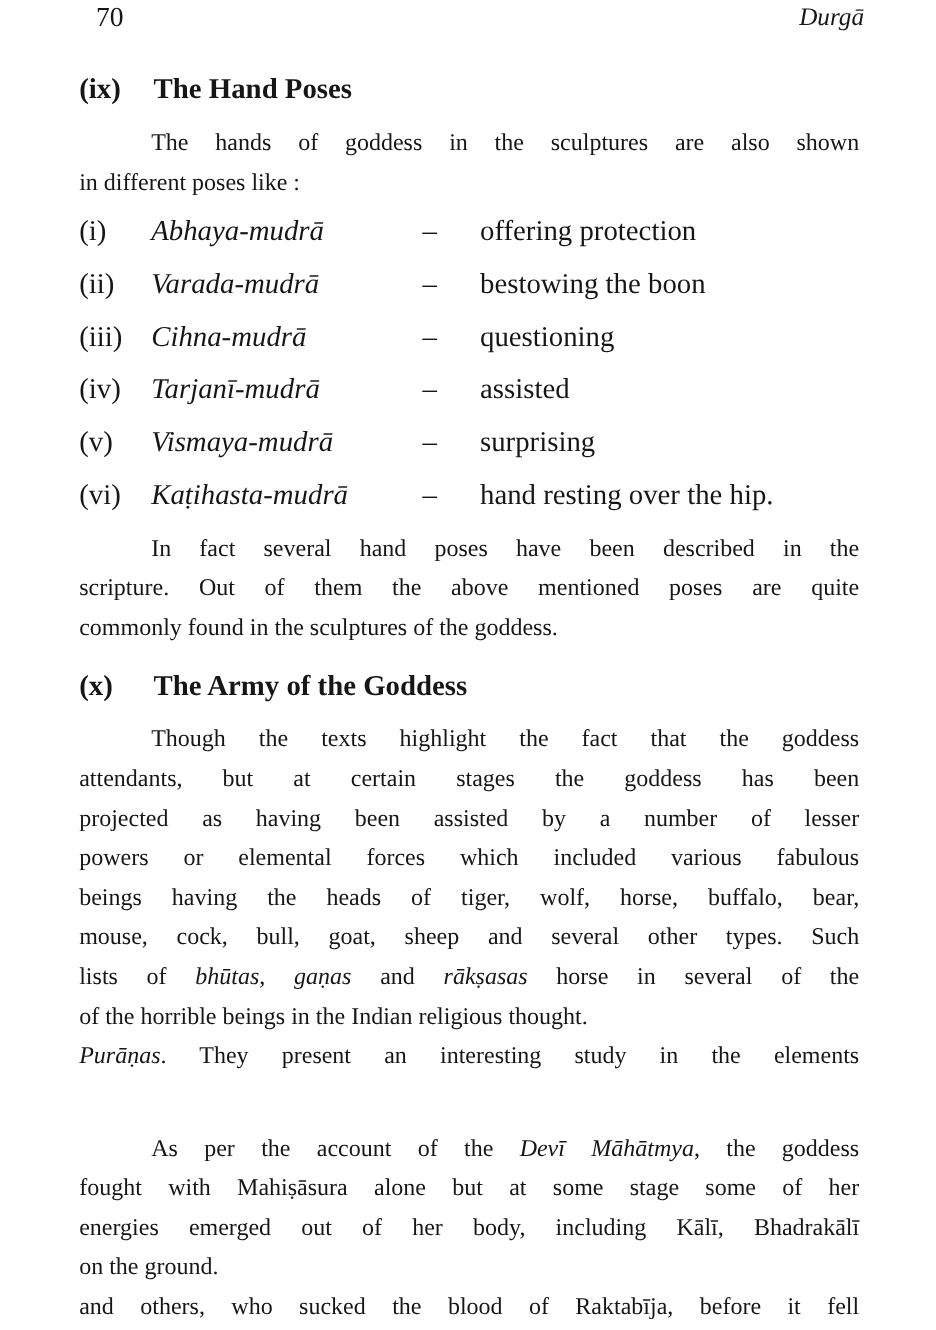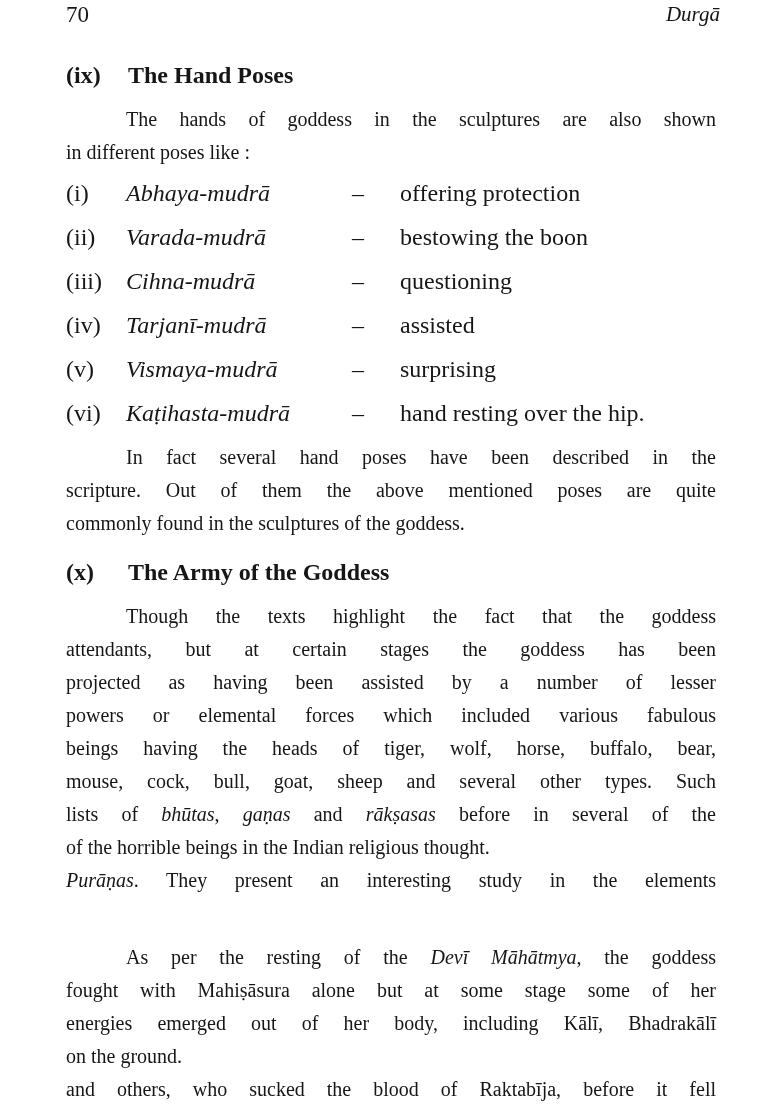--- a/index.html
+++ b/index.html
@@ -3,21 +3,21 @@
 <meta charset="utf-8">
 <style>
   html, body { margin: 0; padding: 0; background: #ffffff; }
   body {
     width: 780px; height: 1108px; overflow: hidden; position: relative;
     font-family: "Liberation Serif", "DejaVu Serif", serif;
     color: #161616;
   }
   .page { position: absolute; left: 0; top: 0; width: 780px; height: 1108px; }
   .running-head { position: absolute; top: 2px; left: 66px; right: 60px; height: 30px; }
-  .page-number { position: absolute; left: 0; top: 0; font-size: 23px; }
+  .page-number { position: absolute; left: 14px; top: 0; font-size: 23px; }
   .running-title { position: absolute; right: 0; top: 0; font-size: 21px; font-style: italic; }
 
   .heading { position: absolute; left: 66px; font-size: 24px; font-weight: bold; white-space: nowrap; }
   .heading .num { display: inline-block; width: 62px; }
 
   .para { position: absolute; left: 66px; width: 650px; font-size: 20px; line-height: 33px; text-align: justify; text-align-last: left; }
   .para .indent { display: inline-block; width: 60px; }
   .line { display: block; white-space: nowrap; text-align-last: justify; }
   .line.last { text-align-last: left; }
 
@@ -97,26 +97,26 @@
     <span class="num">(x)</span><span>The Army of the Goddess</span>
   </div>
 
   <div class="para" style="top:600px;">
     <span class="line"><span class="indent"></span><span>Though the texts highlight the fact that the goddess</span></span>
     <span class="line"><span>attendants, but at certain stages the goddess has been</span></span>
     <span class="line"><span>projected as having been assisted by a number of lesser</span></span>
     <span class="line"><span>powers or elemental forces which included various fabulous</span></span>
     <span class="line"><span>beings having the heads of tiger, wolf, horse, buffalo, bear,</span></span>
     <span class="line"><span>mouse, cock, bull, goat, sheep and several other types. Such</span></span>
-    <span class="line"><span>lists of </span><i>bhūtas</i><span>, </span><i>gaṇas</i><span> and </span><i>rākṣasas</i><span> before in several of the</span></span>
+    <span class="line"><span>lists of </span><i>bhūtas</i><span>, </span><i>gaṇas</i><span> and </span><i>rākṣasas</i><span> horse in several of the</span></span>
     <span class="line last"><span>of the horrible beings in the Indian religious thought.</span></span>
     <span class="line"><i>Purāṇas</i><span>. They present an interesting study in the elements</span></span>
   </div>
 
   <div class="para" style="top:941px;">
-    <span class="line"><span class="indent"></span><span>As per the resting of the </span><i>Devī Māhātmya</i><span>, the goddess</span></span>
+    <span class="line"><span class="indent"></span><span>As per the account of the </span><i>Devī Māhātmya</i><span>, the goddess</span></span>
     <span class="line"><span>fought with Mahiṣāsura alone but at some stage some of her</span></span>
     <span class="line"><span>energies emerged out of her body, including Kālī, Bhadrakālī</span></span>
     <span class="line last"><span>on the ground.</span></span>
     <span class="line"><span>and others, who sucked the blood of Raktabīja, before it fell</span></span>
   </div>
 
 </div>
 
 </body></html>

